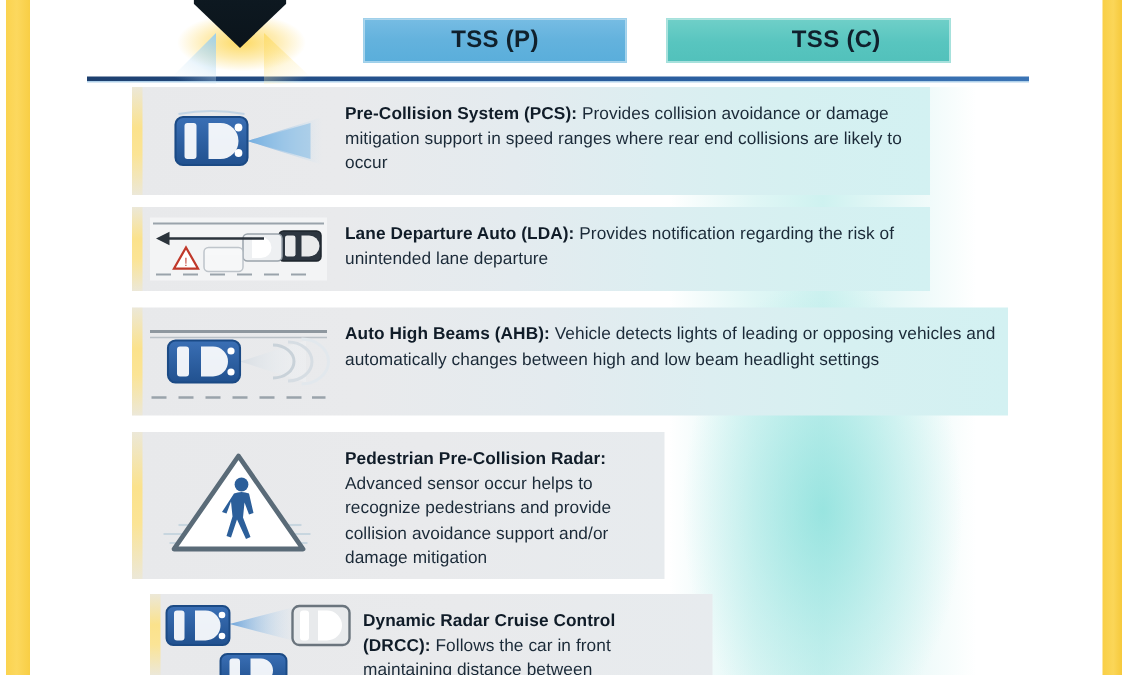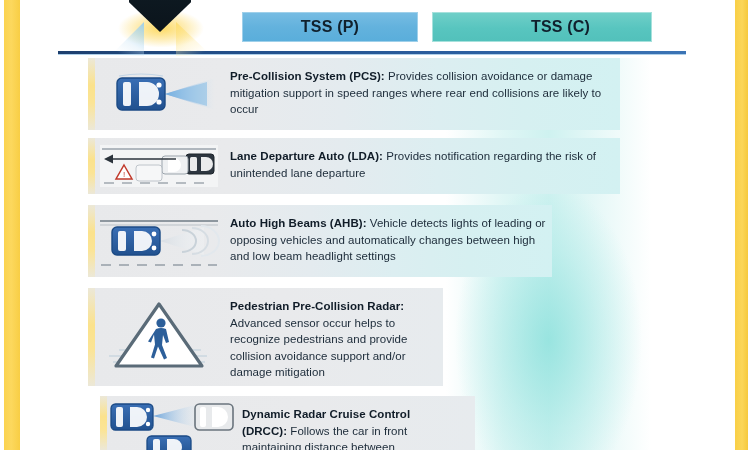--- a/index.html
+++ b/index.html
@@ -78,21 +78,21 @@
     display:flex; align-items:center; justify-content:center;
     font-size:16px; font-weight:bold; color:#10202c;
     letter-spacing:.2px;
   }
   .tab.p {
     left:242px; width:176px;
     background:linear-gradient(180deg,#76bce3 0%,#63b2dd 50%,#5aaedb 100%);
     border:1px solid #9fd0ea;
   }
   .tab.c {
-    left:432px; width:220px;
+    left:444px; width:190px;
     background:linear-gradient(180deg,#6fcfc8 0%,#58c5bf 55%,#52c1bb 100%);
     border:1px solid #a6e1dc;
     padding-left:37px;
   }
 
   .divider {
     position:absolute; left:58px; top:51px; width:628px; height:3px;
     background:linear-gradient(90deg,#1d3f6e 0%,#24518c 30%,#2b5fa0 65%,#3b74b5 100%);
   }
   .divider::after {
@@ -132,21 +132,21 @@
     font-size:11.5px;
     line-height:16.5px;
     color:#1b2a38;
     letter-spacing:.05px;
   }
   .row .text-cell b { font-weight:bold; color:#101c28; }
 
   
   #row-pcs  { top:58px;  width:532px; height:72px; }
   #row-lda  { top:138px; width:532px; height:56px; }
-  #row-ahb  { top:205px; width:464px; height:72px;border-radius:17px; }
+  #row-ahb  { top:205px; width:584px; height:72px;border-radius:17px; }
   #row-ppcs { top:288px; width:355px; height:98px; }
   #row-drcc { top:396px; width:375px; height:54px;margin-left:12px; }
 
   #row-ppcs .text-cell, #row-drcc .text-cell { padding-right:8px; }
   #row-ppcs .text-cell p, #row-drcc .text-cell p { width:198px; }
 
   svg { display:block; }
 </style>
 </head>
 <body>

